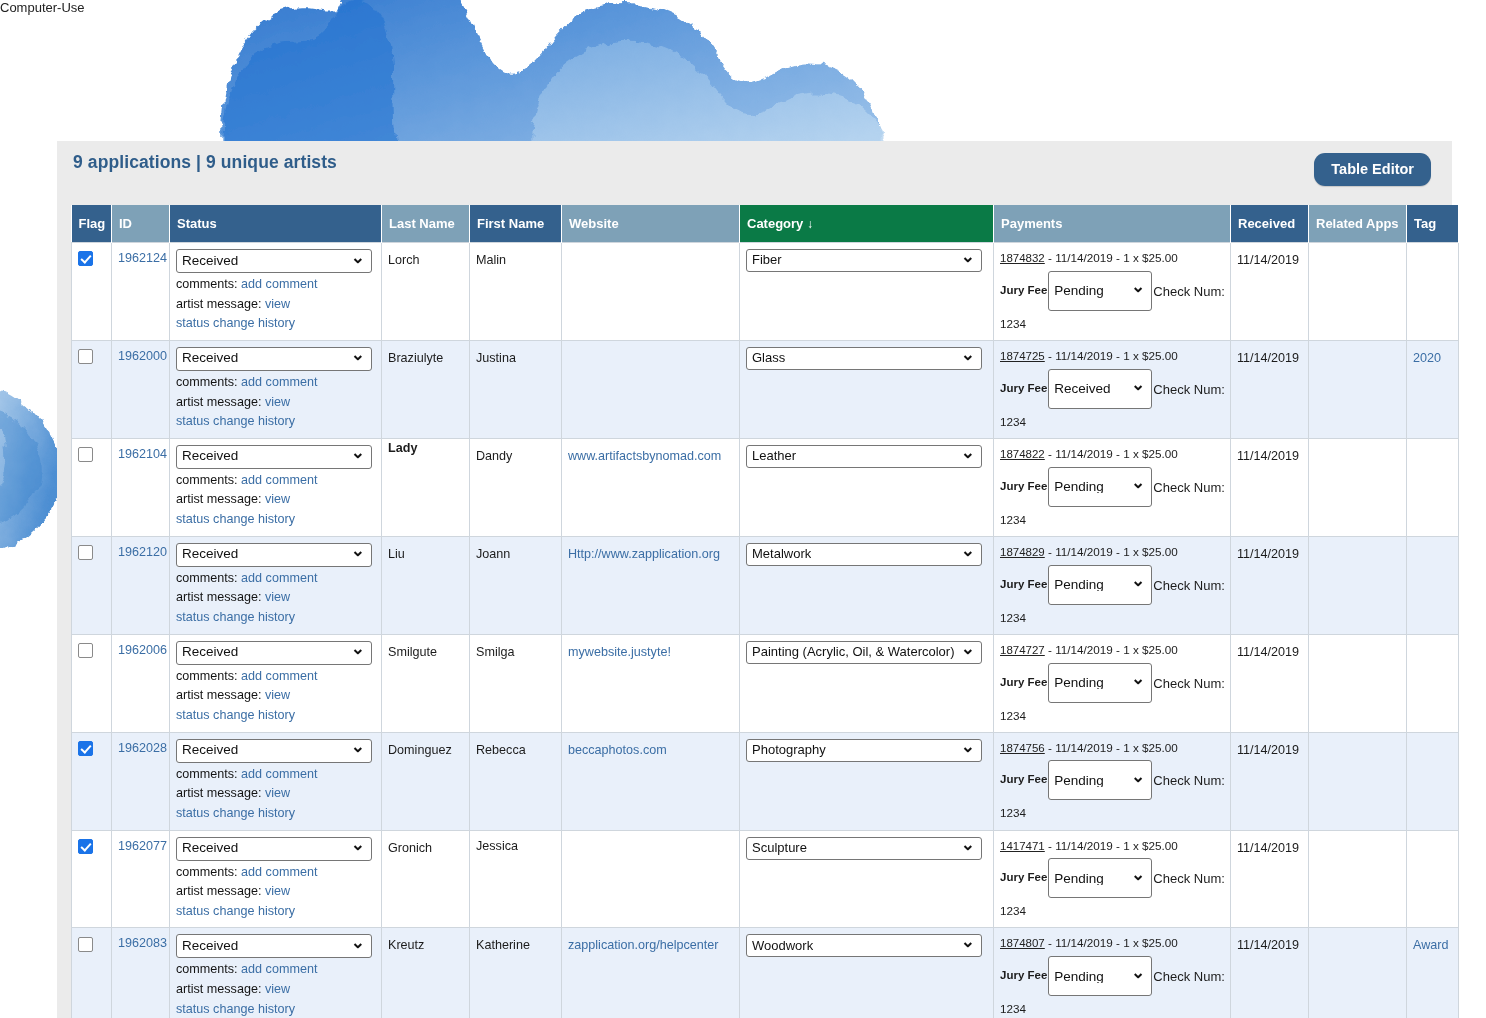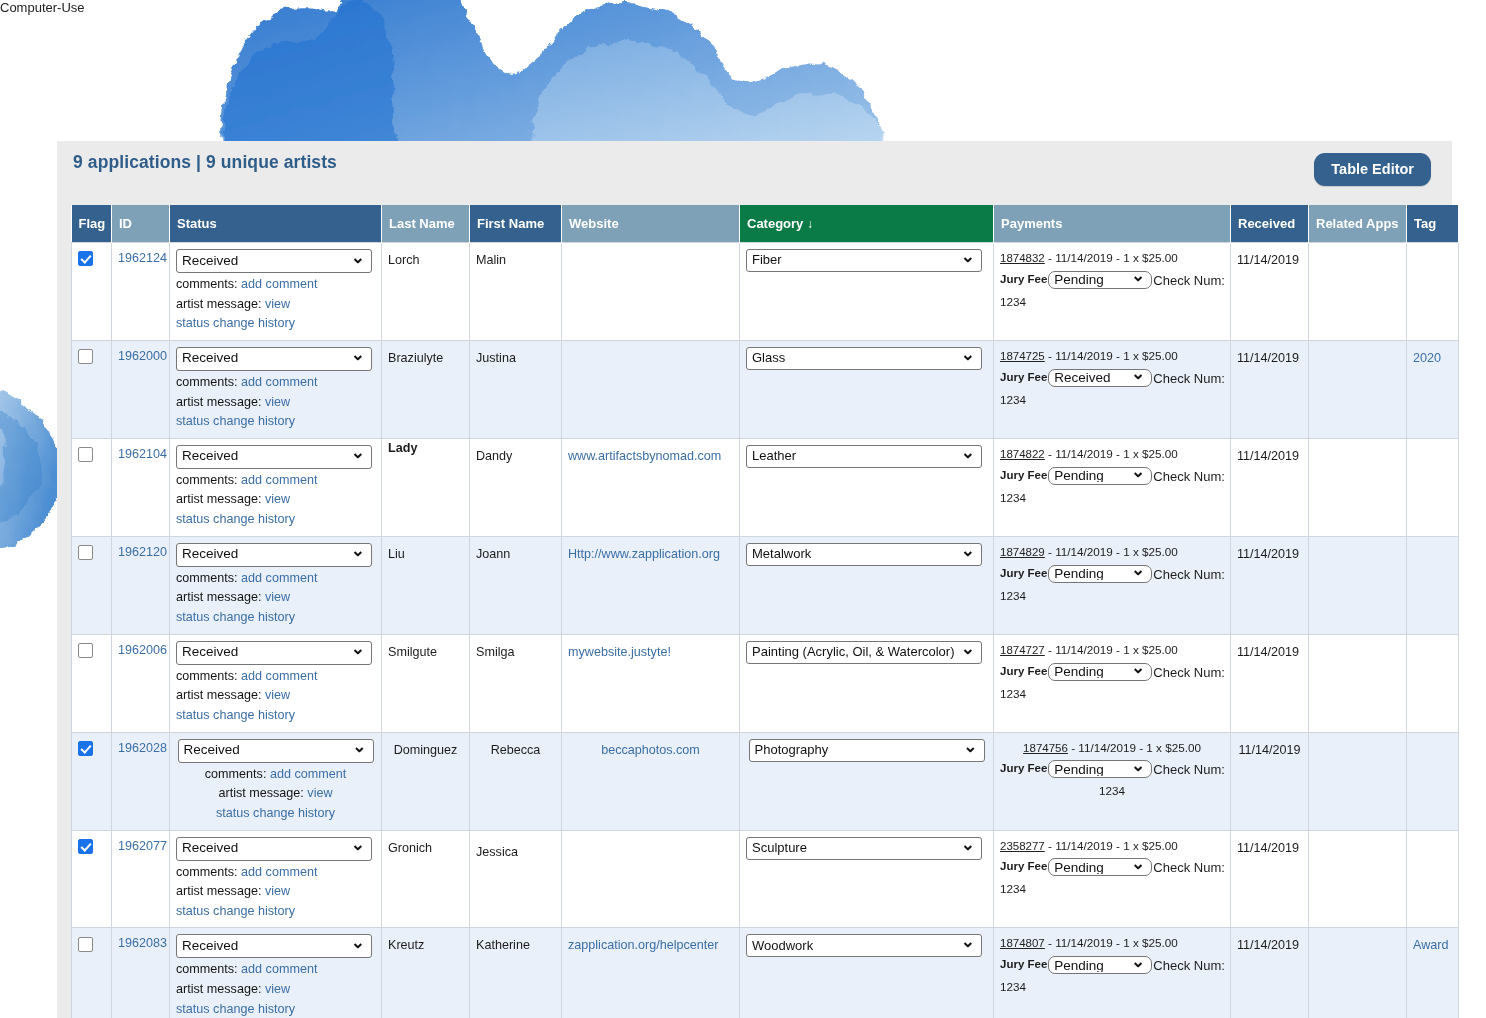--- a/index.html
+++ b/index.html
@@ -192,25 +192,24 @@
     height: 24px;
     font-size: 13.5px;
   }
   .sel-category {
     width: 236px;
     height: 23px;
     font-size: 13px;
   }
   .sel-jury {
     width: 104px;
-    height: 18px;
+    height: 40px;
     font-size: 13.5px;
     vertical-align: middle;
     margin: 0 1px;
-    border-radius: 7px;
   }
 
   
   .status-meta {
     font-size: 12.6px;
     line-height: 1.56;
     padding-top: 2px;
   }
   .status-meta .lbl { color: #141414; }
 
@@ -472,21 +471,21 @@
               <div class="pay-line2"><span class="jf">Jury Fee</span><span class="sel sel-jury">
                   <span class="sel-txt">Pending</span>
                   <span class="sel-arrow" style="font-size: 17px; font-weight: bold; position: relative; top: -4px;">⌄</span>
                 </span><span class="cn">Check Num:</span></div>
               <div class="pay-check-num2">1234</div>
             </td>
             <td style="padding-top: 8px;"><span>11/14/2019</span></td>
             <td style="padding-top: 8px;"></td>
             <td style="padding-top: 8px;"></td>
           </tr>
-          <tr class="row-even" style="height: 80px; text-align: center;">
+          <tr class="row-even" style="height: 80px;">
             <td class="cell-flag"><span class="chk checked"></span></td>
             <td class="cell-id"><a class="link">1962028</a></td>
             <td><span class="sel sel-status">
                 <span class="sel-txt">Received</span>
                 <span class="sel-arrow" style="font-size: 17px; font-weight: bold; position: relative; top: -4px;">⌄</span>
               </span><div class="status-meta">
                 <div><span class="lbl">comments:</span> <a class="link">add comment</a></div>
                 <div><span class="lbl">artist message:</span> <a class="link">view</a></div>
                 <div><a class="link">status change history</a></div>
               </div></td>
@@ -514,28 +513,28 @@
             <td class="cell-id"><a class="link">1962077</a></td>
             <td><span class="sel sel-status">
                 <span class="sel-txt">Received</span>
                 <span class="sel-arrow" style="font-size: 17px; font-weight: bold; position: relative; top: -4px;">⌄</span>
               </span><div class="status-meta">
                 <div><span class="lbl">comments:</span> <a class="link">add comment</a></div>
                 <div><span class="lbl">artist message:</span> <a class="link">view</a></div>
                 <div><a class="link">status change history</a></div>
               </div></td>
             <td style="padding-top: 8px;"><span>Gronich</span></td>
-            <td style="padding-top: 12px;"><span>Jessica</span></td>
+            <td style="padding-top: 6px;"><span>Jessica</span></td>
             <td style="padding-top: 8px;"></td>
             <td><span class="sel sel-category">
                 <span class="sel-txt">Sculpture</span>
                 <span class="sel-arrow" style="font-size: 17px; font-weight: bold; position: relative; top: -4px;">⌄</span>
               </span></td>
             <td>
-              <div class="pay-line1"><a class="link-ul">2358277</a> <span>- 11/14/2019 - 1 x $25.00</span></div>
+              <div class="pay-line1"><a class="link-ul">1417471</a> <span>- 11/14/2019 - 1 x $25.00</span></div>
               <div class="pay-line2"><span class="jf">Jury Fee</span><span class="sel sel-jury">
                   <span class="sel-txt">Pending</span>
                   <span class="sel-arrow" style="font-size: 17px; font-weight: bold; position: relative; top: -4px;">⌄</span>
                 </span><span class="cn">Check Num:</span></div>
               <div class="pay-check-num2">1234</div>
             </td>
             <td style="padding-top: 8px;"><span>11/14/2019</span></td>
             <td style="padding-top: 8px;"></td>
             <td style="padding-top: 8px;"></td>
           </tr>

